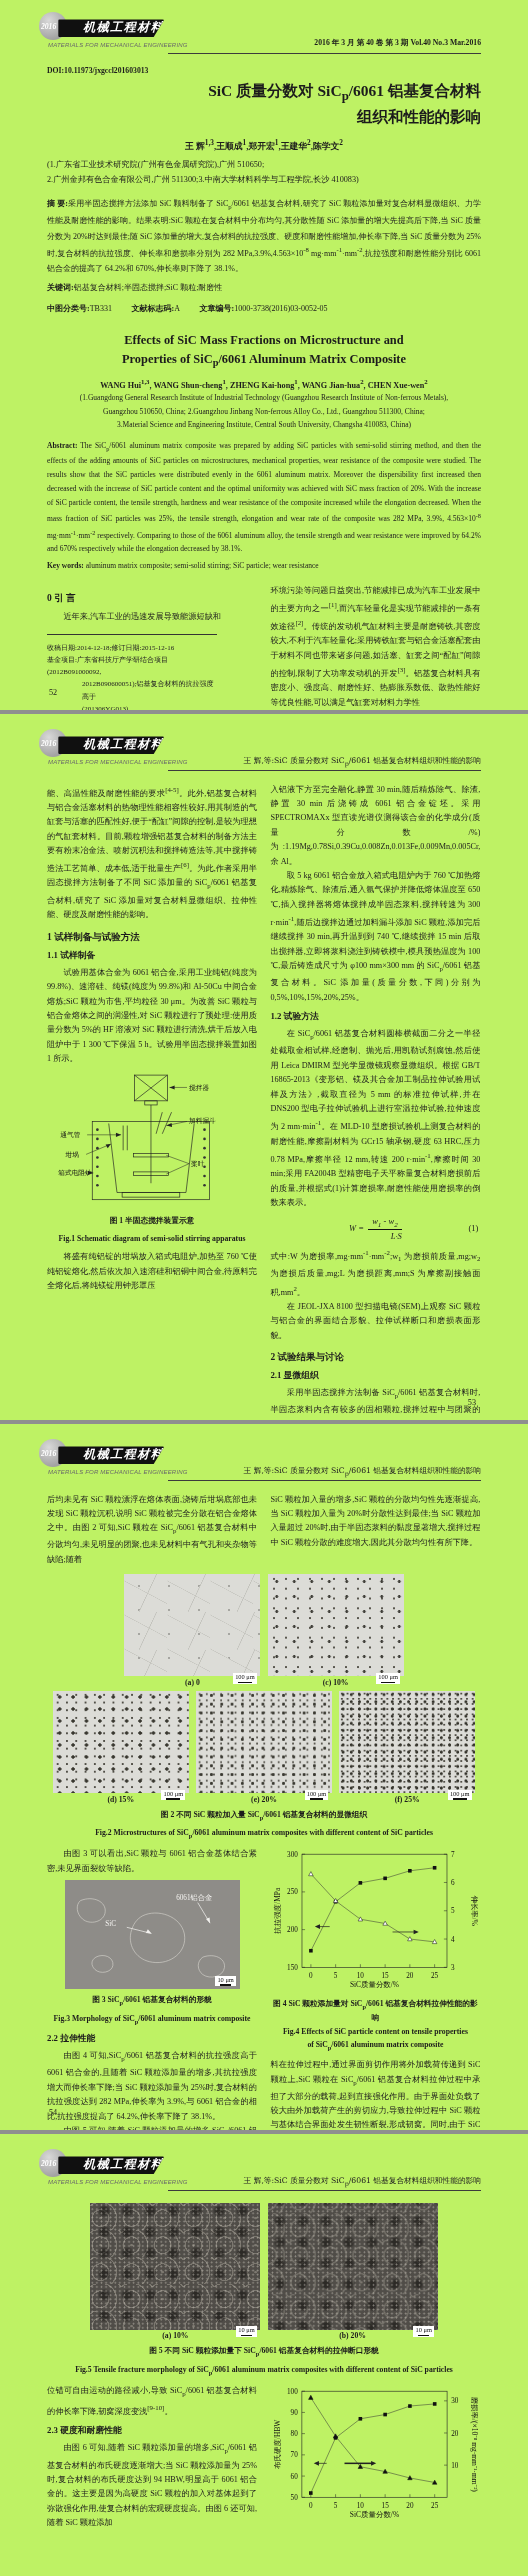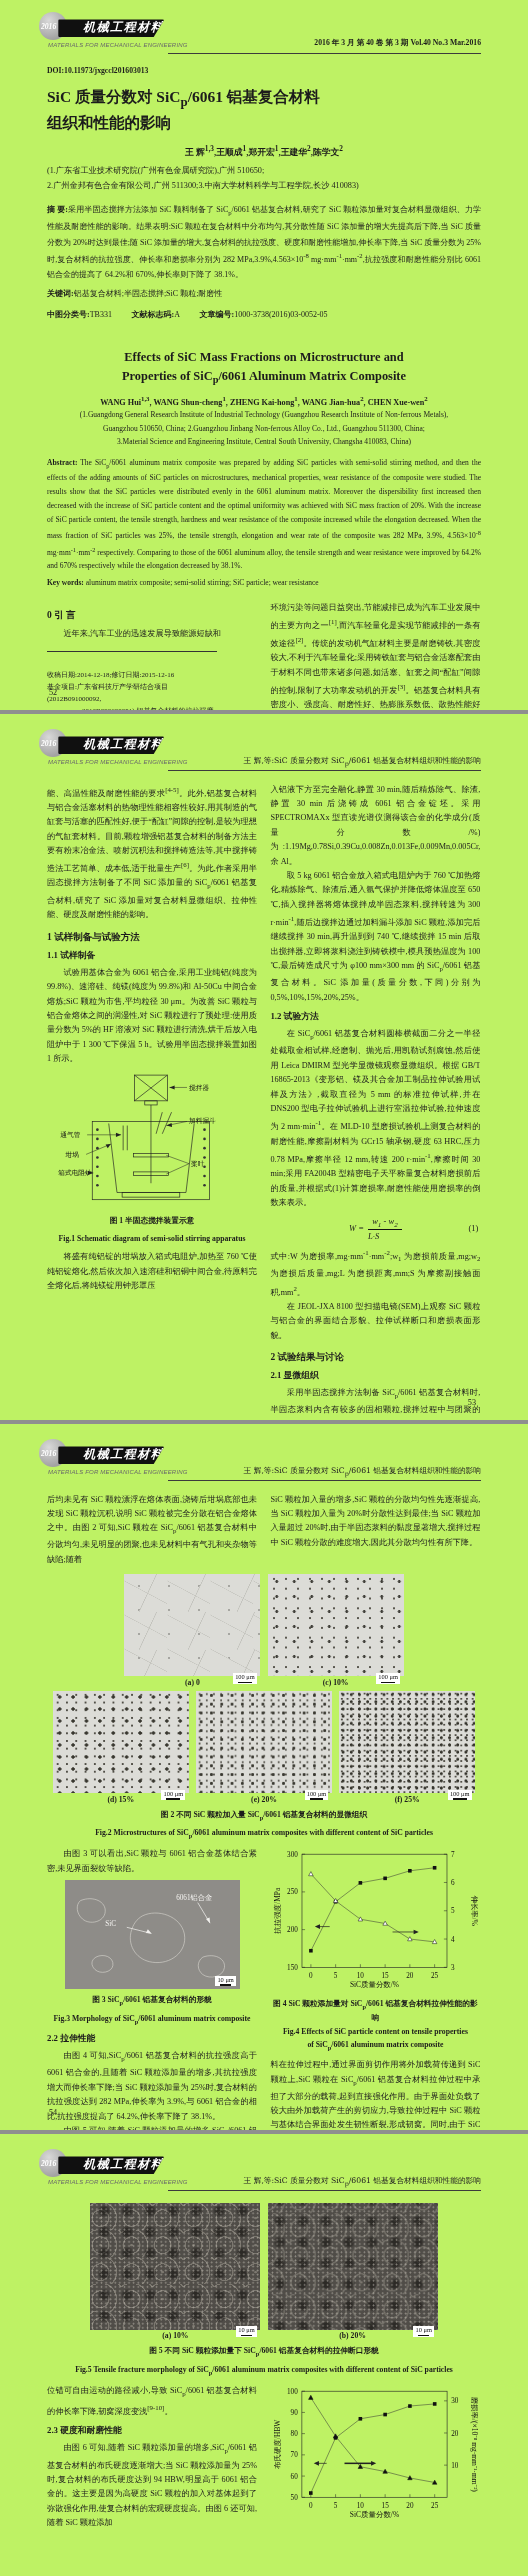--- a/index.html
+++ b/index.html
@@ -19,42 +19,42 @@
   .logo-sub{position:absolute;left:1px;top:25px;font:italic 6px "Liberation Sans",sans-serif;color:#6a6a6a;
     letter-spacing:0.2px;white-space:nowrap;}
   
   .rhead{position:relative;height:47px;margin-bottom:8.2px;}
   .rhead .logo{position:absolute;left:0;bottom:2.1px;}
   .run-title{position:absolute;right:0;bottom:7.2px;font:7.7px "DejaVu Serif",serif;color:#222;}
   .head-rule{position:absolute;left:121px;right:0;bottom:4.1px;height:0.8px;background:#3c3c3c;}
   .issue-line{position:absolute;right:0;bottom:9.3px;font:bold 7.7px "Liberation Serif",serif;}
   
   .doi{font:bold 7.7px "Liberation Serif",serif;margin:7.2px 0 3.1px;}
-  .title-cn{text-align:left;font:bold 15.5px "Liberation Serif",serif;line-height:1.5;margin-top:10px;}
+  .title-cn{text-align:right;font:bold 15.5px "Liberation Serif",serif;line-height:1.5;margin-top:4px;}
   .authors-cn{text-align:center;font:bold 8.8px "Liberation Serif",serif;margin-top:9.3px;}
   .affil{text-align:left;font:8.2px "Liberation Serif",serif;line-height:1.9;margin-top:4.1px;}
   .abstract{font:8px "Liberation Serif",serif;line-height:1.92;text-align:justify;margin-top:8.2px;}
   .abstract b,.kw b{font-weight:bold;}
   .kw{font:8px "Liberation Serif",serif;margin-top:3.1px;line-height:1.9;}
   .clc-row{display:flex;gap:19.6px;font:8px "Liberation Serif",serif;margin-top:8px;}
-  .title-en{text-align:center;font:bold 12.4px "Liberation Serif",serif;line-height:1.55;margin-top:28px;}
+  .title-en{text-align:center;font:bold 12.4px "Liberation Serif",serif;line-height:1.55;margin-top:17px;}
   .authors-en{text-align:center;font:bold 8.2px "Liberation Serif",serif;margin-top:6.2px;}
   .affil-en{text-align:center;font:7.5px "Liberation Serif",serif;line-height:1.8;margin-top:2.1px;}
   .abstract-en{font:7.5px "Liberation Serif",serif;line-height:1.85;text-align:justify;margin-top:7.2px;}
   
   .cols{display:flex;gap:13.4px;}
   .col{width:210px;overflow:hidden;}
   .p{font:8.2px "Liberation Serif",serif;line-height:14.4px;text-align:justify;text-indent:2em;margin:0;}
   .pc{font:8.2px "Liberation Serif",serif;line-height:14.4px;text-align:justify;text-indent:0;margin:0;}
   .h1s{font:bold 9.5px "Liberation Serif",serif;margin:8.2px 0 5.2px;}
   .h2s{font:bold 8.8px "Liberation Serif",serif;margin:6.2px 0 4.1px;}
   .pagenum{position:absolute;bottom:13.4px;font:8.2px "Liberation Serif",serif;}
   .pagenum.left{left:49px;} .pagenum.right{right:52px;}
   
-  .footnote{border-top:0.7px solid #333;width:170px;margin-top:9.3px;padding-top:17px;
+  .footnote{border-top:0.7px solid #333;width:170px;margin-top:9.3px;padding-top:7px;
     font:7px "Liberation Serif",serif;line-height:1.75;color:#222;}
   .footnote div{text-indent:0;}
   
   .figcap{text-align:center;font:bold 7.7px "Liberation Serif",serif;line-height:1.75;margin-top:4.1px;}
   .figcap.en{font-weight:bold;}
   .panel-grid{display:flex;gap:7.2px;justify-content:center;}
   .panel{position:relative;}
   .panel-label{text-align:center;font:bold 7.7px "Liberation Serif",serif;margin-top:1.5px;}
   .scalebar{position:absolute;right:3.6px;bottom:3.1px;background:#fff;color:#111;
     font:6.4px "Liberation Serif",serif;padding:0 2.1px 0.5px;line-height:1.25;text-align:center;}
@@ -78,21 +78,21 @@
   
   .frimg{background-color:#504d48;
     background-image:radial-gradient(circle,rgba(205,200,190,.55) 0 0.6px,transparent 1.2px),
     radial-gradient(circle at 62% 38%,rgba(25,23,20,.65) 0 3.1px,transparent 6.7px),
     repeating-radial-gradient(circle at 34% 56%,rgba(190,185,172,.4) 0 1px,transparent 1.5px 7.7px);
     background-size:4.6px 4.1px,23px 21px,31px 27px;}
   .sem3{background-color:#8e8c88;position:relative;}
   
   .formula-row{display:flex;align-items:center;justify-content:center;position:relative;
     font:italic 8.5px "Liberation Serif",serif;margin:5.2px 0;}
-  .frac{display:inline-block;text-align:left;vertical-align:middle;margin-left:4.1px;}
+  .frac{display:inline-block;text-align:right;vertical-align:middle;margin-left:4.1px;}
   .frac .top{display:block;border-bottom:0.7px solid #111;padding:0 4.1px 1px;}
   .frac .bot{display:block;padding-top:1px;}
   .formula-no{position:absolute;right:2.1px;font-style:normal;}
   
   .chart{display:flex;justify-content:center;}
   .tick{font:14px "Liberation Serif",serif;fill:#111;}
   .axlabel{font:14.5px "Liberation Serif",serif;fill:#111;}
   .fig1svg text{font:13px "Liberation Serif",serif;fill:#111;}
 </style>
 </head>

